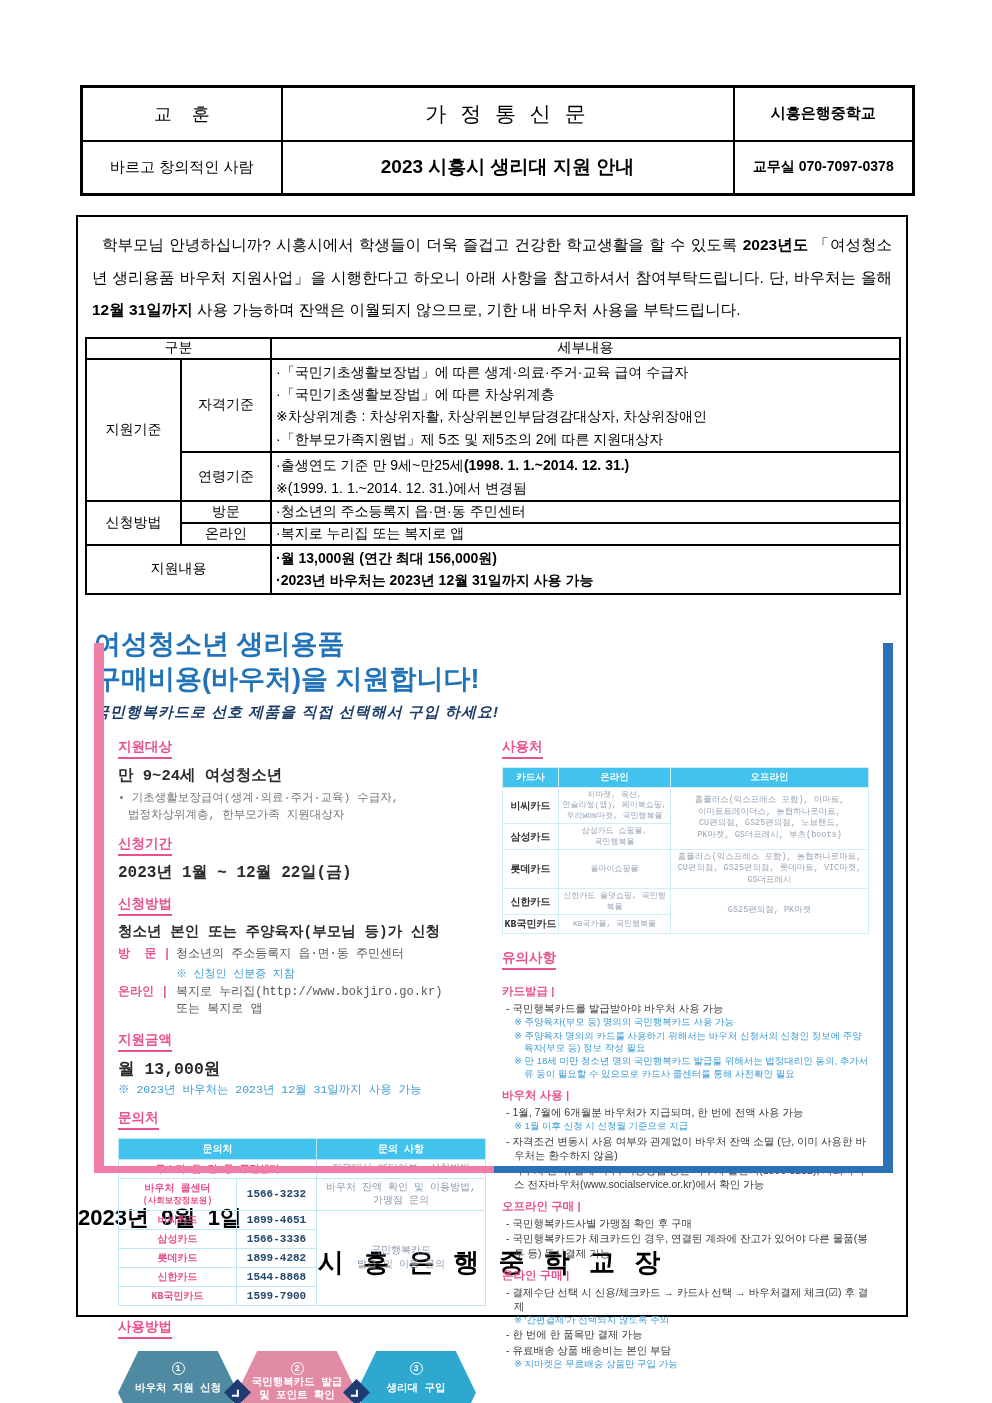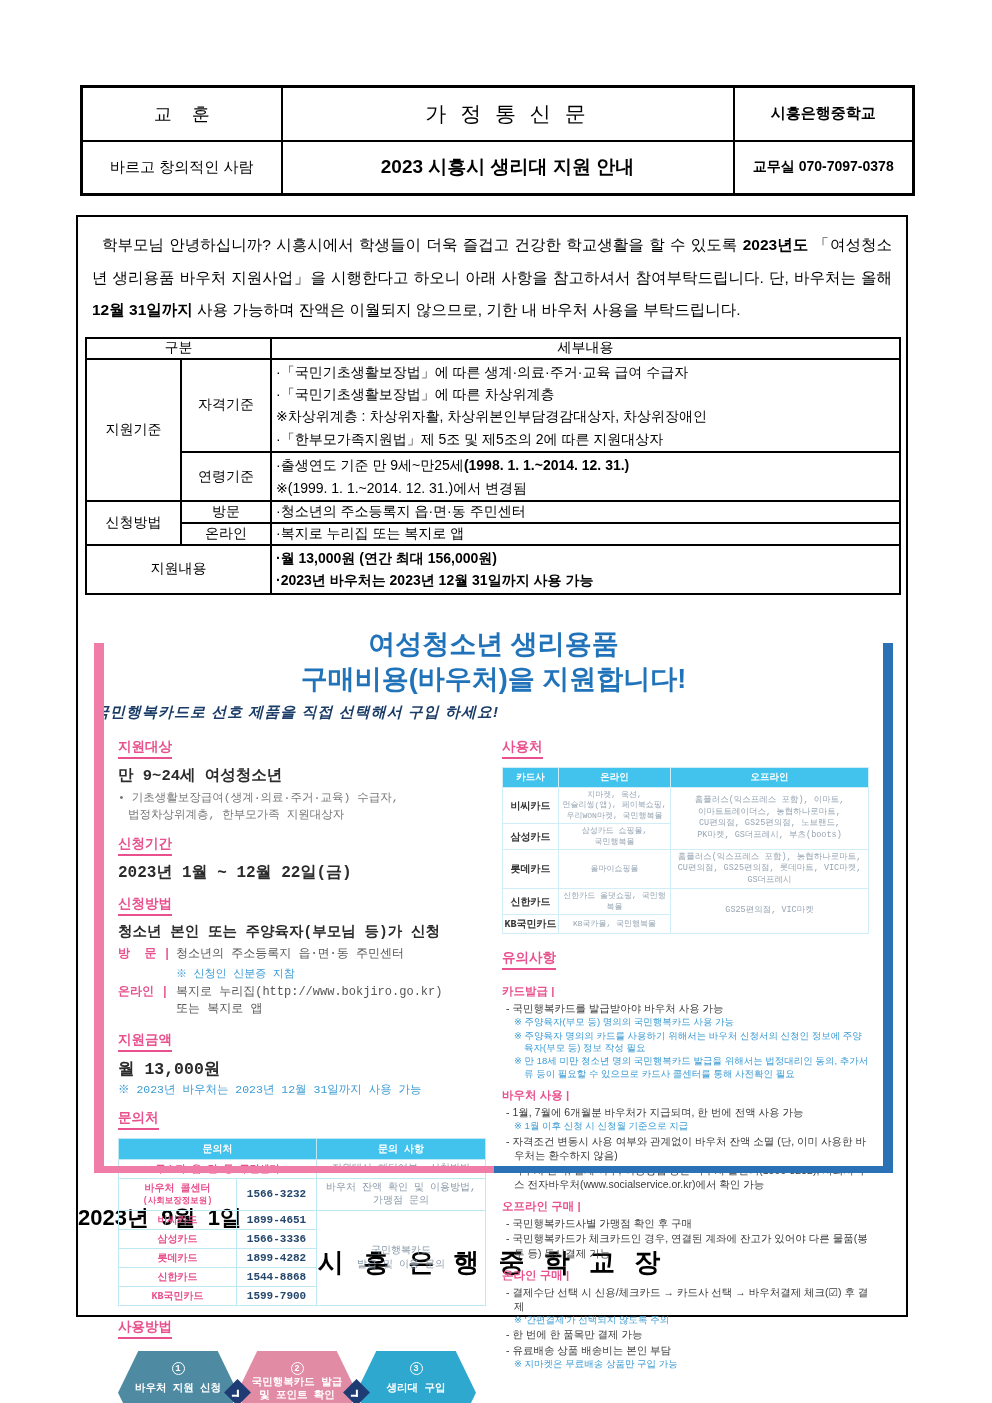--- a/index.html
+++ b/index.html
@@ -44,21 +44,21 @@
   table.info .hrow td { padding:0 4px; height:21px; }
   .tl { line-height:1.6; }
   .bold { font-weight:bold; }
 
   
   .poster { position:relative; margin:8px 0 0 16px; width:799px; height:570px; background:#fff; }
   .p-bar-left  { position:absolute; left:0; top:40px; bottom:0; width:10px; background:#f07ca8; }
   .p-bar-right { position:absolute; right:0; top:40px; bottom:0; width:10px; background:#2a72b5; }
   .p-bar-bot-pink { position:absolute; left:0; bottom:0; width:50%; height:7px; background:#f07ca8; }
   .p-bar-bot-blue { position:absolute; right:0; bottom:0; width:50%; height:7px; background:#2a72b5; }
-  .p-title { text-align:center; padding-top:24px; font-size:27px; font-weight:bold; color:#2173b9; line-height:1.3; }
+  .p-title { text-align:left; padding-top:24px; font-size:27px; font-weight:bold; color:#2173b9; line-height:1.3; }
   .p-subtitle { text-align:left; margin-top:6px; font-size:15px; font-weight:bold; font-style:italic; color:#1b3c66; letter-spacing:1px; }
   .p-cols { display:flex; padding:16px 24px 0 24px; gap:16px; }
   .p-left { width:368px; flex:none; }
   .p-right { flex:1; min-width:0; }
   .sec {
     display:inline-block; color:#e8518d; font-weight:bold; font-size:13.5px;
     border-bottom:2px solid #e8518d; padding-bottom:1px; margin-bottom:6px;
   }
   .p-sec { margin-bottom:12px;font-family:Liberation Mono, monospace; }
   .tg-title { font-size:15.5px; font-weight:bold; color:#2b2b2b; margin-bottom:3px; }
@@ -363,21 +363,21 @@
             <tr>
               <td class="st-name">롯데카드</td>
               <td class="st-on preline">올마이쇼핑몰</td>
               <td class="st-off preline">홈플러스(익스프레스 포함), 농협하나로마트,
 CU편의점, GS25편의점, 롯데마트, VIC마켓,
 GS더프레시</td>
             </tr>
             <tr>
               <td class="st-name">신한카드</td>
               <td class="st-on">신한카드 올댓쇼핑, 국민행복몰</td>
-              <td rowspan="2" class="st-off">GS25편의점, VIC마켓</td>
+              <td rowspan="2" class="st-off">GS25편의점, PK마켓</td>
             </tr>
             <tr>
               <td class="st-name">KB국민카드</td>
               <td class="st-on">KB국카몰, 국민행복몰</td>
             </tr>
           </tbody>
             </table>
         </div>
 
         <div class="notice">

